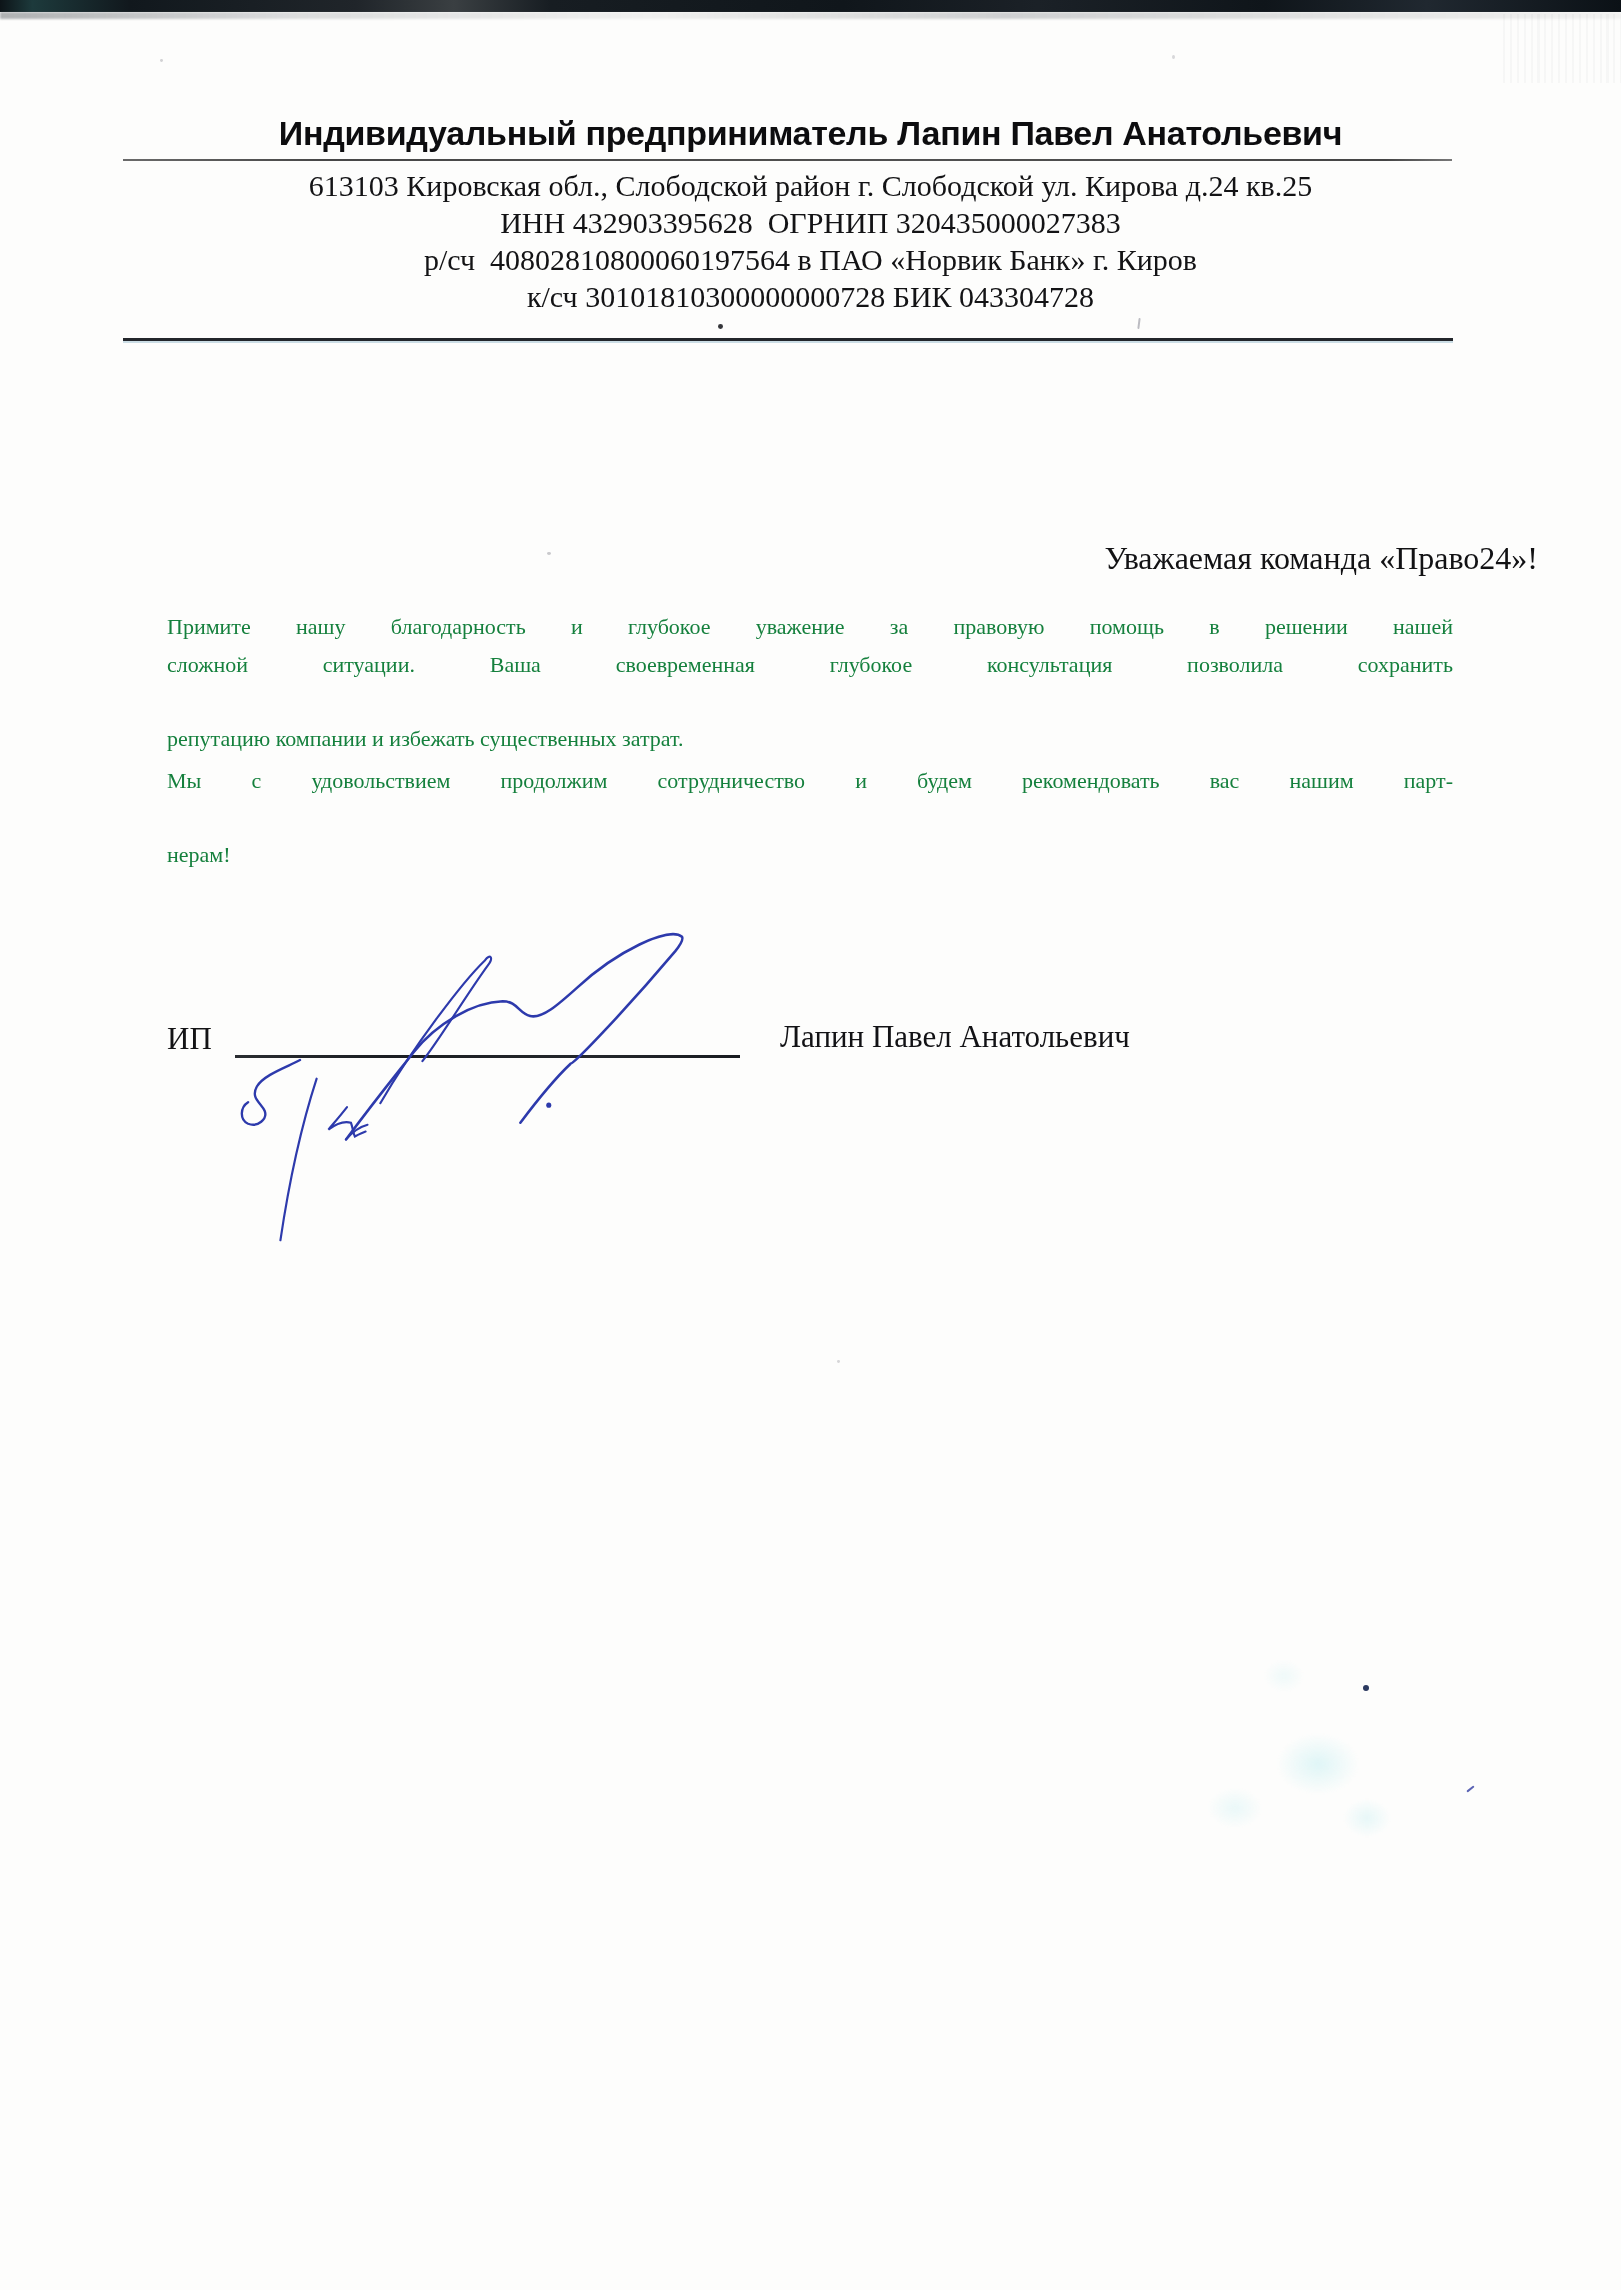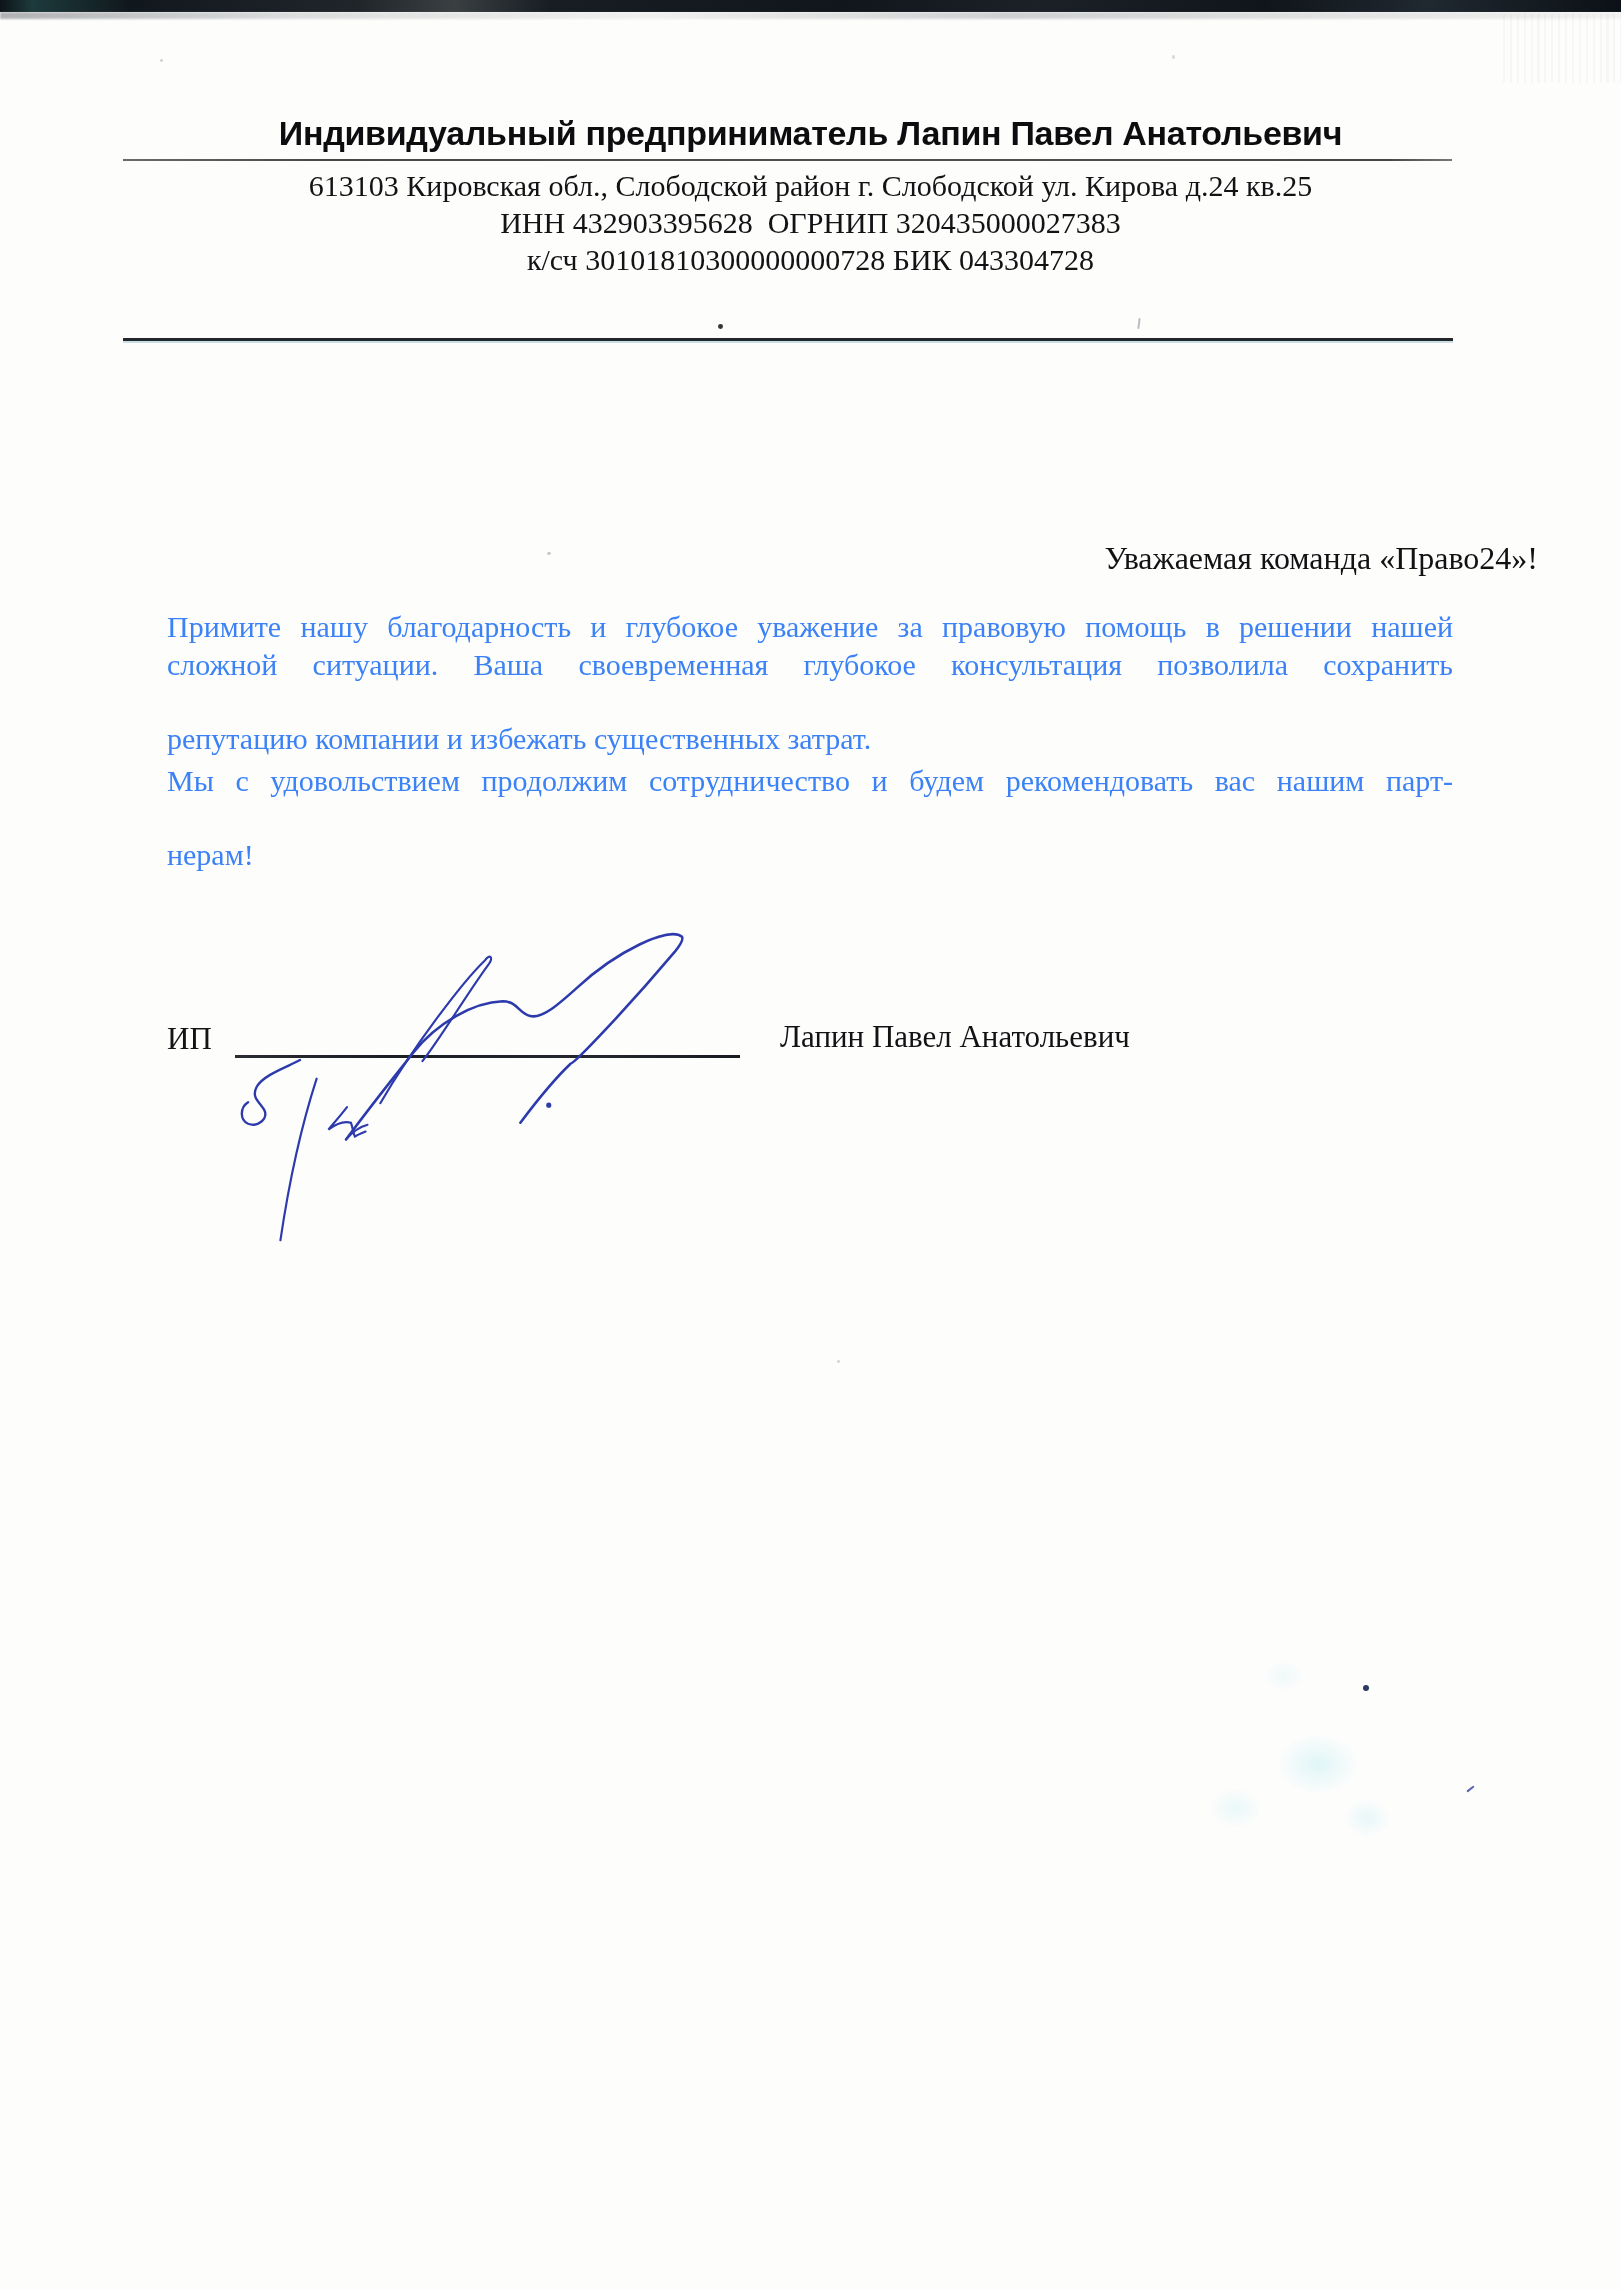--- a/index.html
+++ b/index.html
@@ -51,21 +51,21 @@
     box-shadow:0 2px 0 rgba(110,160,185,.35);
   }
 
   
   .salutation{
     position:absolute;left:83px;top:540px;width:1455px;
     font-size:32px;line-height:37px;text-align:right;color:#121214;
   }
   .para{
     position:absolute;left:167px;width:1286px;
-    font-size:30px;line-height:38px;color:#3b82f6;
+    font-size:22px;line-height:38px;color:#15803d;
   }
   .para-1{top:608px;}
   .para-2{top:762px;}
   .line-just{text-align:justify;text-align-last:justify;white-space:normal;}
   .line-last{text-align:left;margin-top:36px;}
 
   
   .sig-prefix{
     position:absolute;left:167px;top:1021px;
     font-size:31px;color:#141416;
@@ -110,20 +110,21 @@
 
   <div class="scan-bar"></div>
   <div class="scan-bar-shadow"></div>
   <div class="scan-noise-tr"></div>
 
   <div class="lh-title">Индивидуальный предприниматель Лапин Павел Анатольевич</div>
   <div class="lh-rule-top"></div>
   <div class="lh-address">
     <div class="addr-line">613103 Кировская обл., Слободской район г. Слободской ул. Кирова д.24 кв.25</div>
     <div class="addr-line">ИНН 432903395628  ОГРНИП 320435000027383</div>
+    <div class="addr-line">р/сч  40802810800060197564 в ПАО «Норвик Банк» г. Киров</div>
     <div class="addr-line">к/сч 30101810300000000728 БИК 043304728</div>
   </div>
   <span class="speck speck-dot-header"></span>
   <span class="speck speck-tick-header"></span>
   <div class="lh-rule-bottom"></div>
 
   <div class="salutation">Уважаемая команда «Право24»!</div>
   <span class="speck speck-salutation"></span>
 
   <div class="para para-1">

